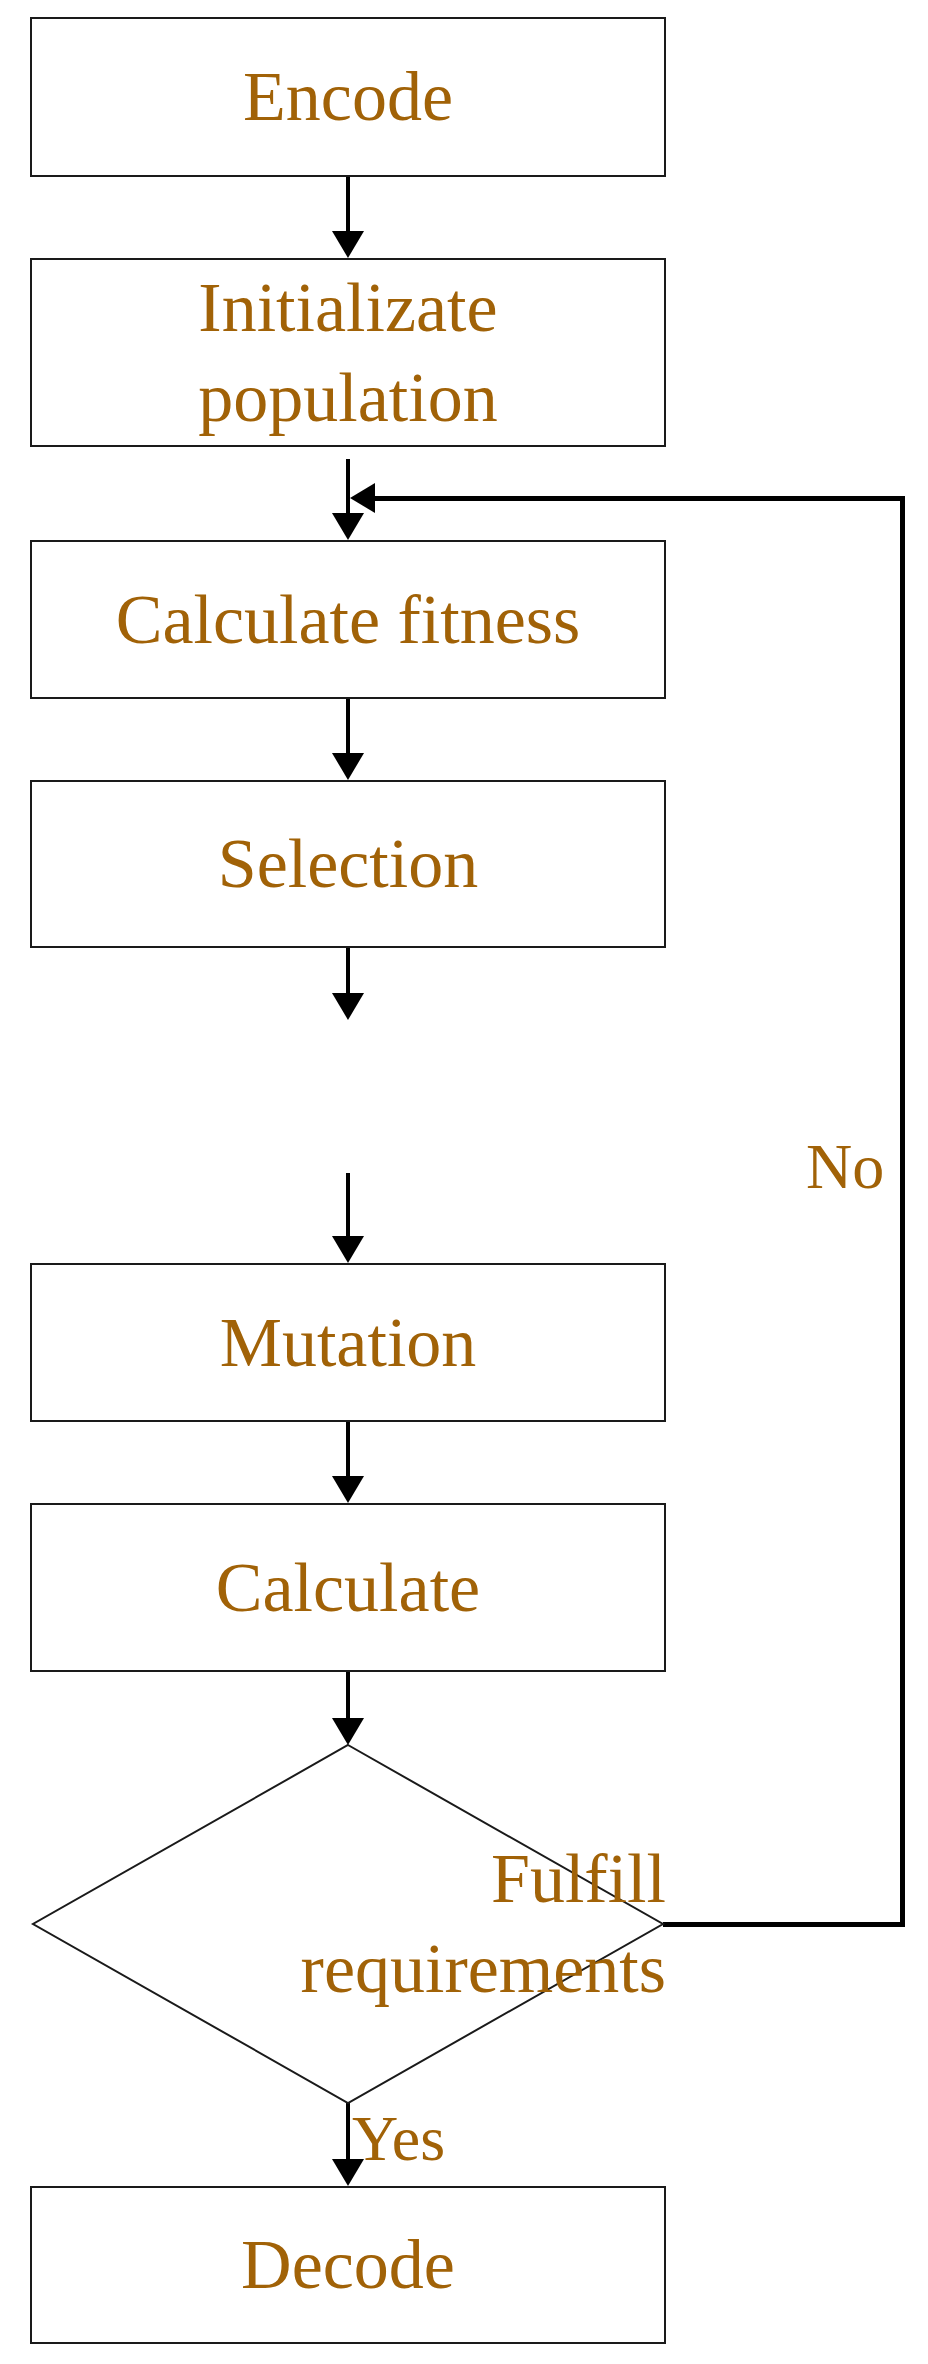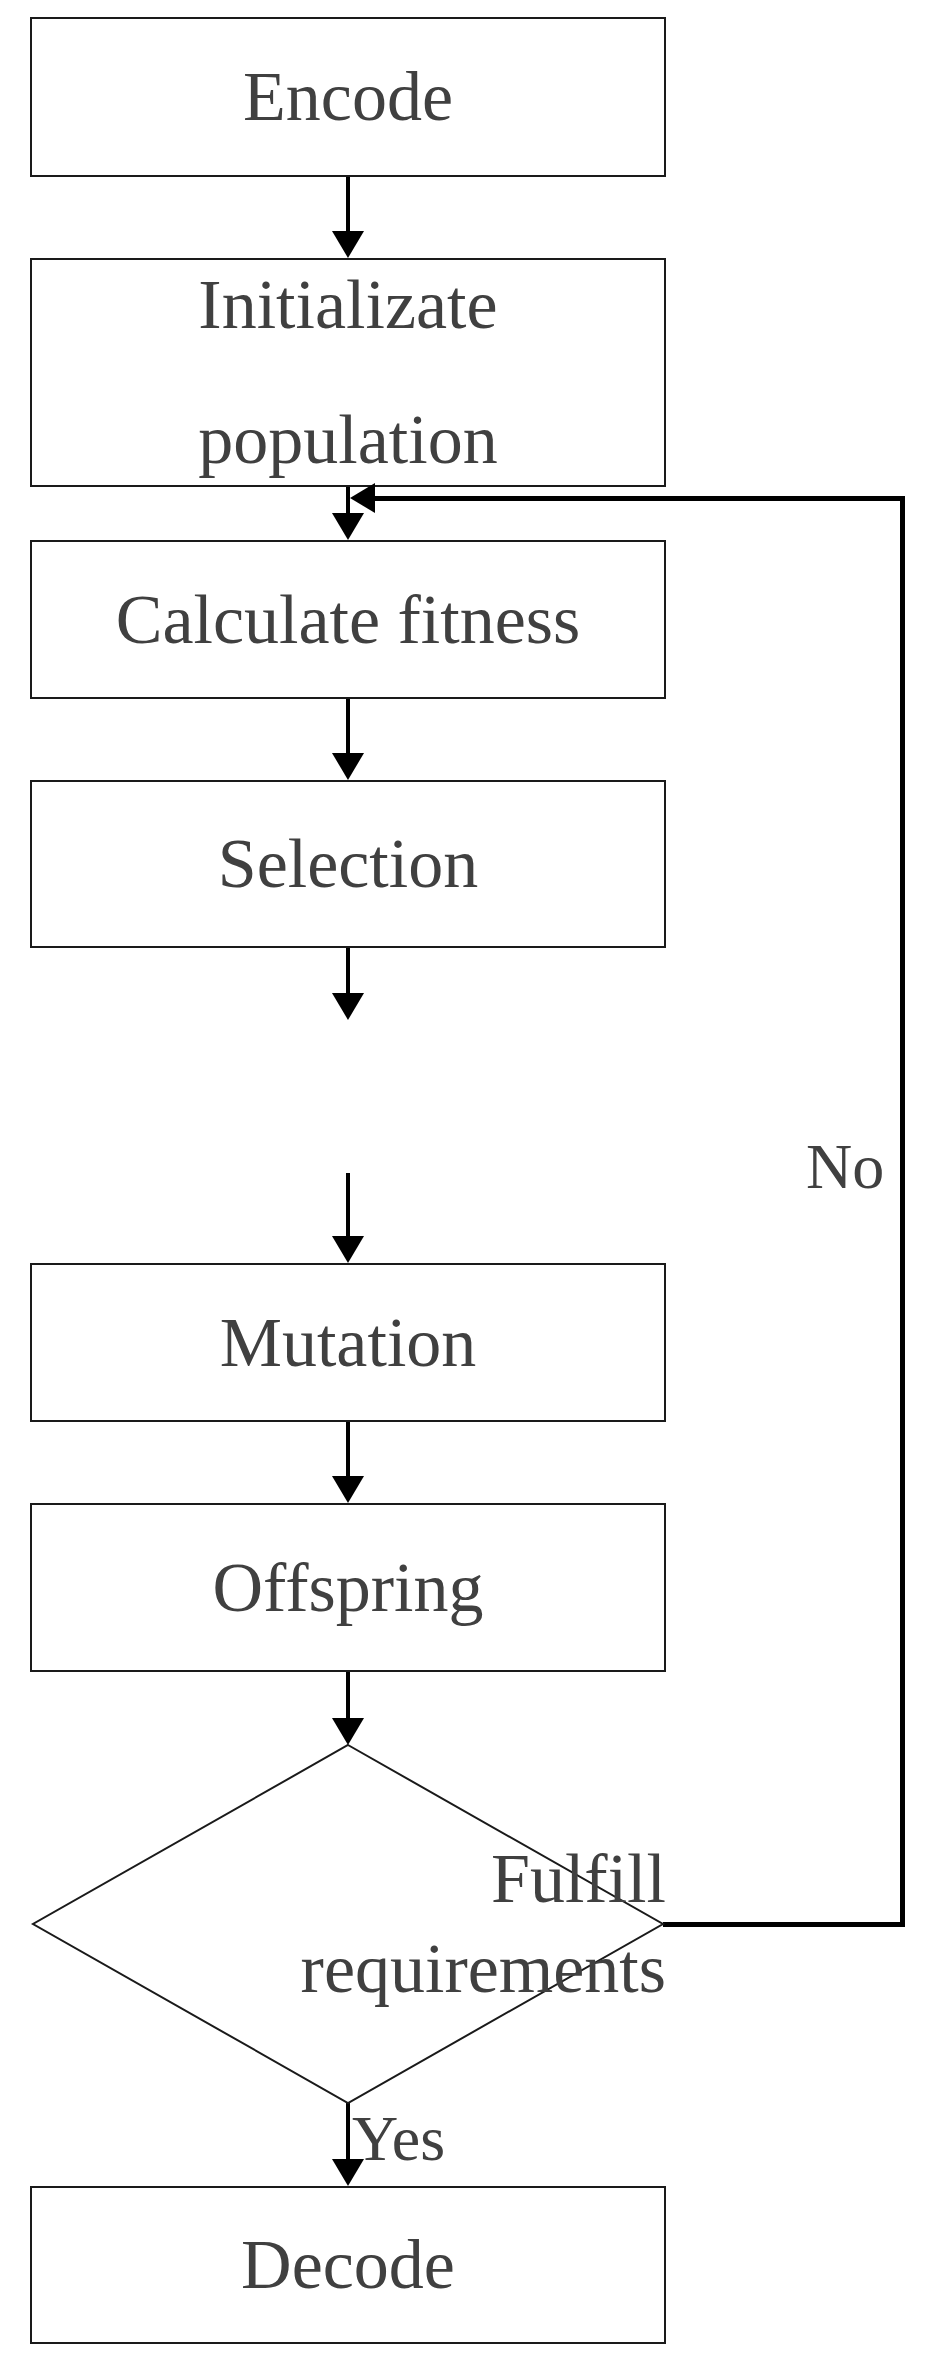--- a/index.html
+++ b/index.html
@@ -6,21 +6,21 @@
     margin: 0;
     padding: 0;
     background: #ffffff;
   }
   #canvas {
     position: relative;
     width: 928px;
     height: 2364px;
     background: #ffffff;
     font-family: "Liberation Serif", "DejaVu Serif", serif;
-    color: #404040;
+    color: #a16207;
     overflow: hidden;
   }
   .box {
     position: absolute;
     left: 30px;
     width: 636px;
     border: 2px solid #1a1a1a;
     background: #ffffff;
     box-sizing: border-box;
     display: flex;
@@ -103,40 +103,40 @@
 </style>
 </head>
 <body>
 
 <div id="canvas">
 
   <div class="box" style="top:17px; height:160px;">
     <span>Encode</span>
   </div>
 
-  <div class="box" style="top:258px; height:229px;justify-content:space-between;">
+  <div class="box" style="top:258px; height:189px;">
     <span>Initializate</span>
     <span>population</span>
   </div>
 
   <div class="box" style="top:540px; height:159px;text-align:right;">
     <span>Calculate fitness</span>
   </div>
 
   <div class="box" style="top:780px; height:168px;">
     <span>Selection</span>
   </div>
 
 
   <div class="box" style="top:1263px; height:159px;">
     <span>Mutation</span>
   </div>
 
   <div class="box" style="top:1503px; height:169px;">
-    <span>Offspring</span>
+    <span>Calculate</span>
   </div>
 
   <div class="box" style="top:2186px; height:158px;">
     <span>Decode</span>
   </div>
 
   <svg id="diamond-svg" width="636" height="364" viewBox="0 0 636 364">
     <polygon points="318,3 633,182 318,361 3,182" fill="#ffffff" stroke="#1a1a1a" stroke-width="2"></polygon>
   </svg>
   <div id="diamond-label">

